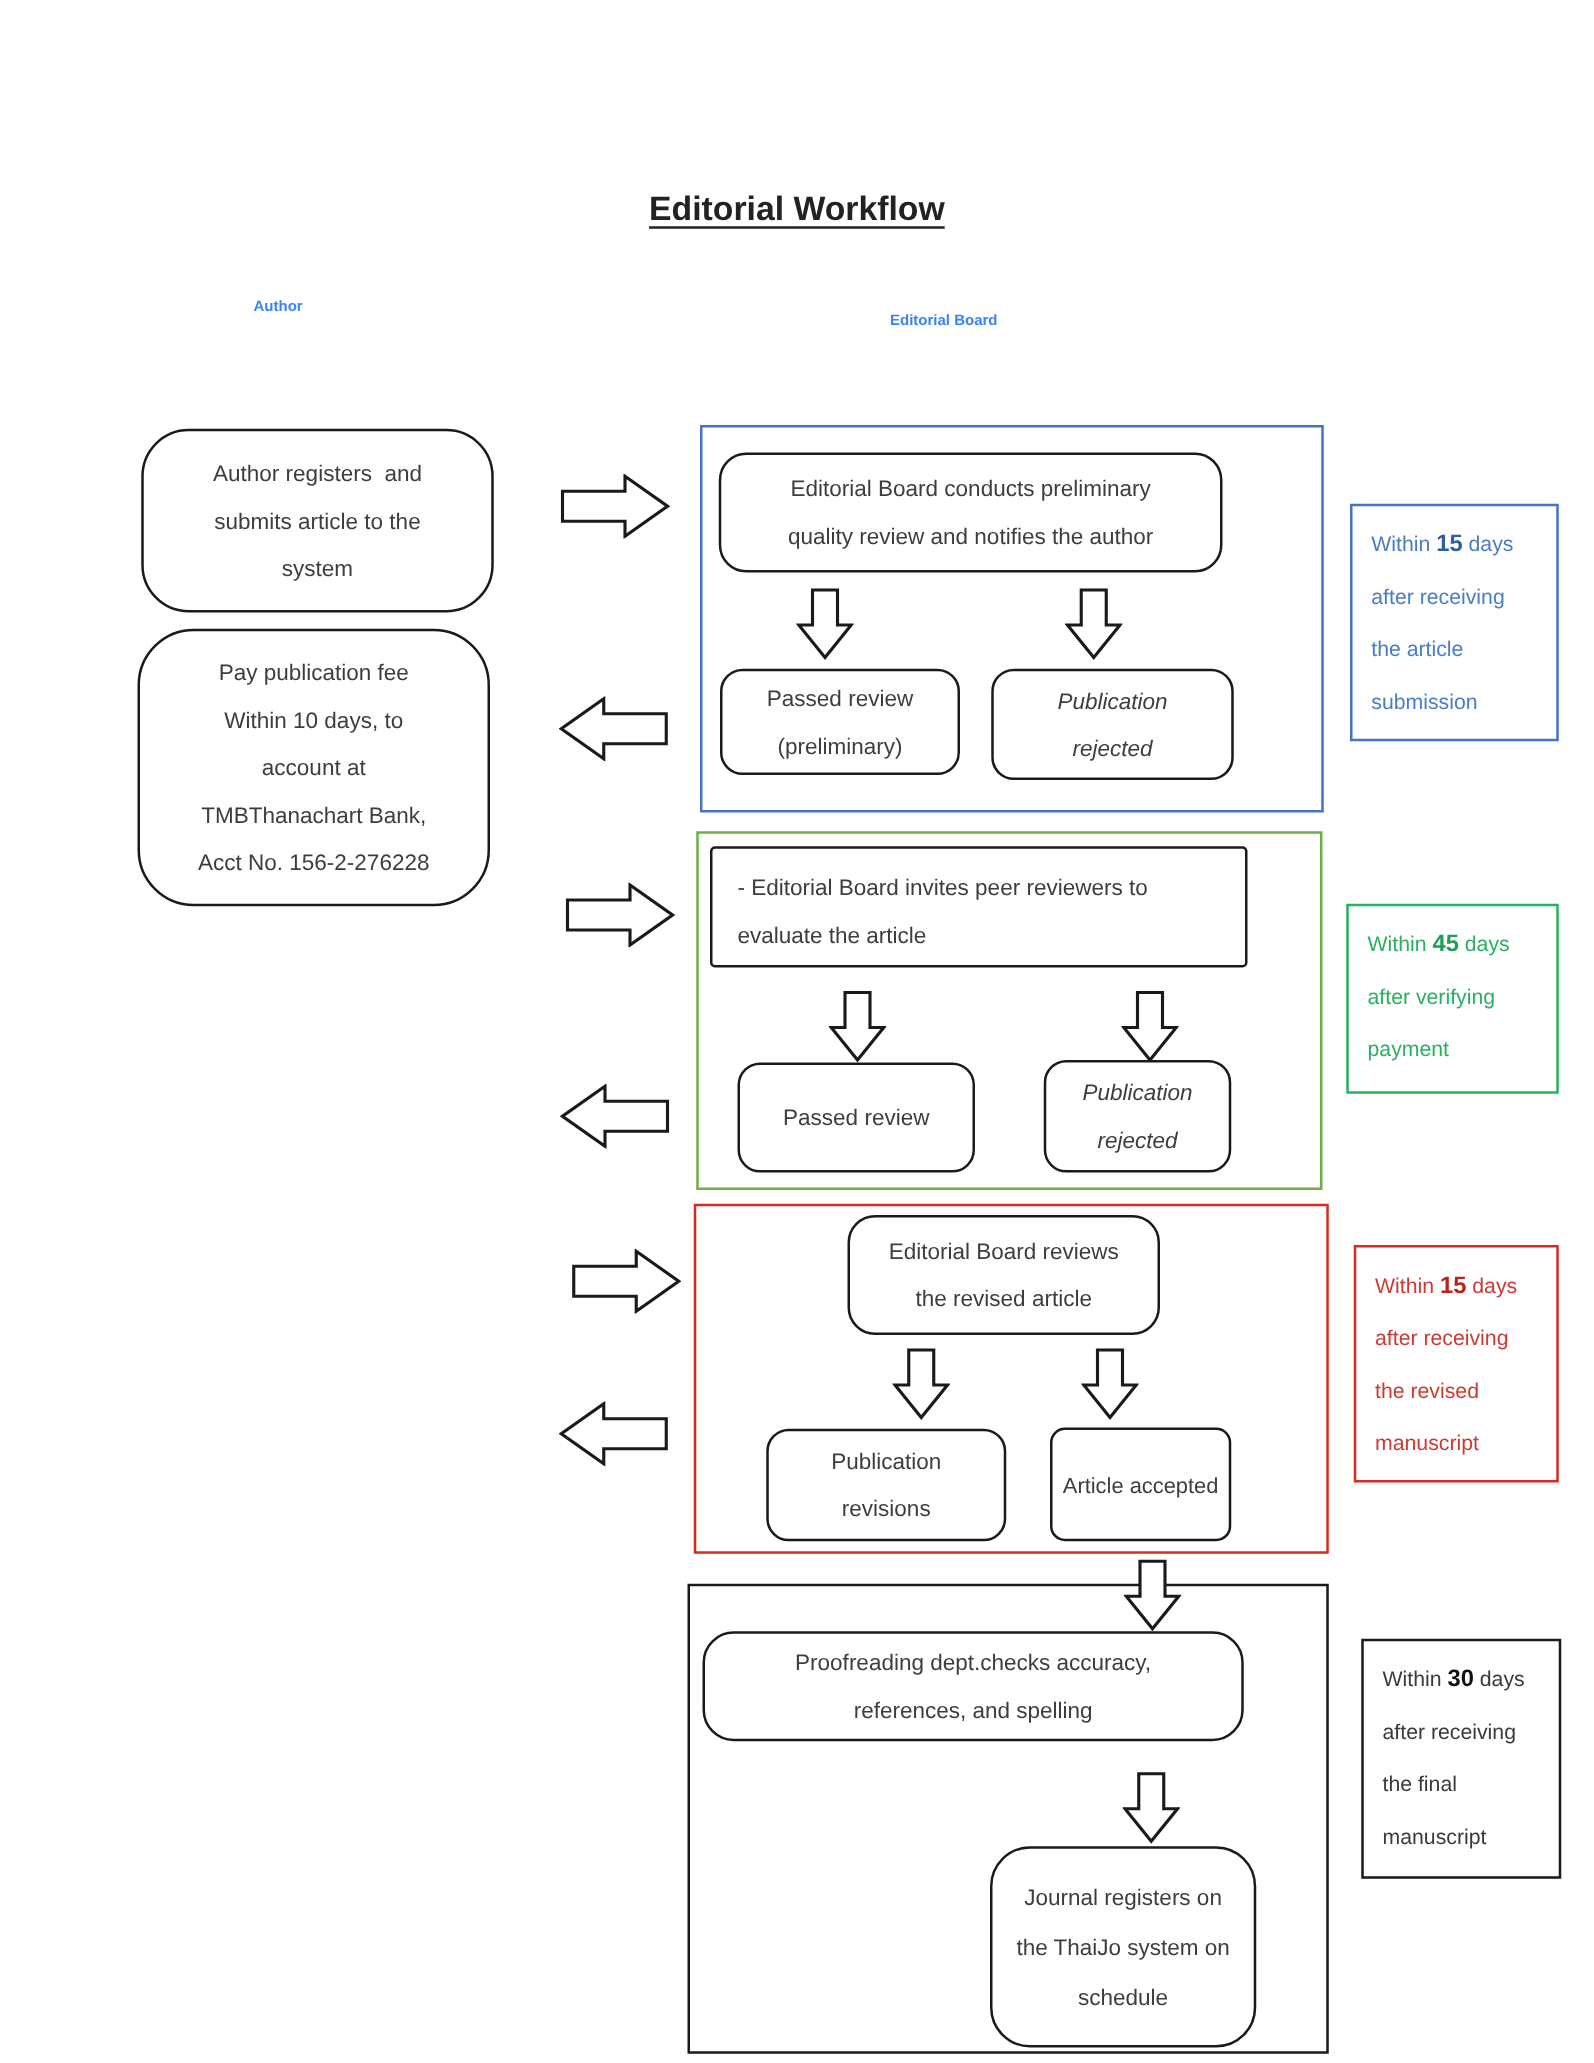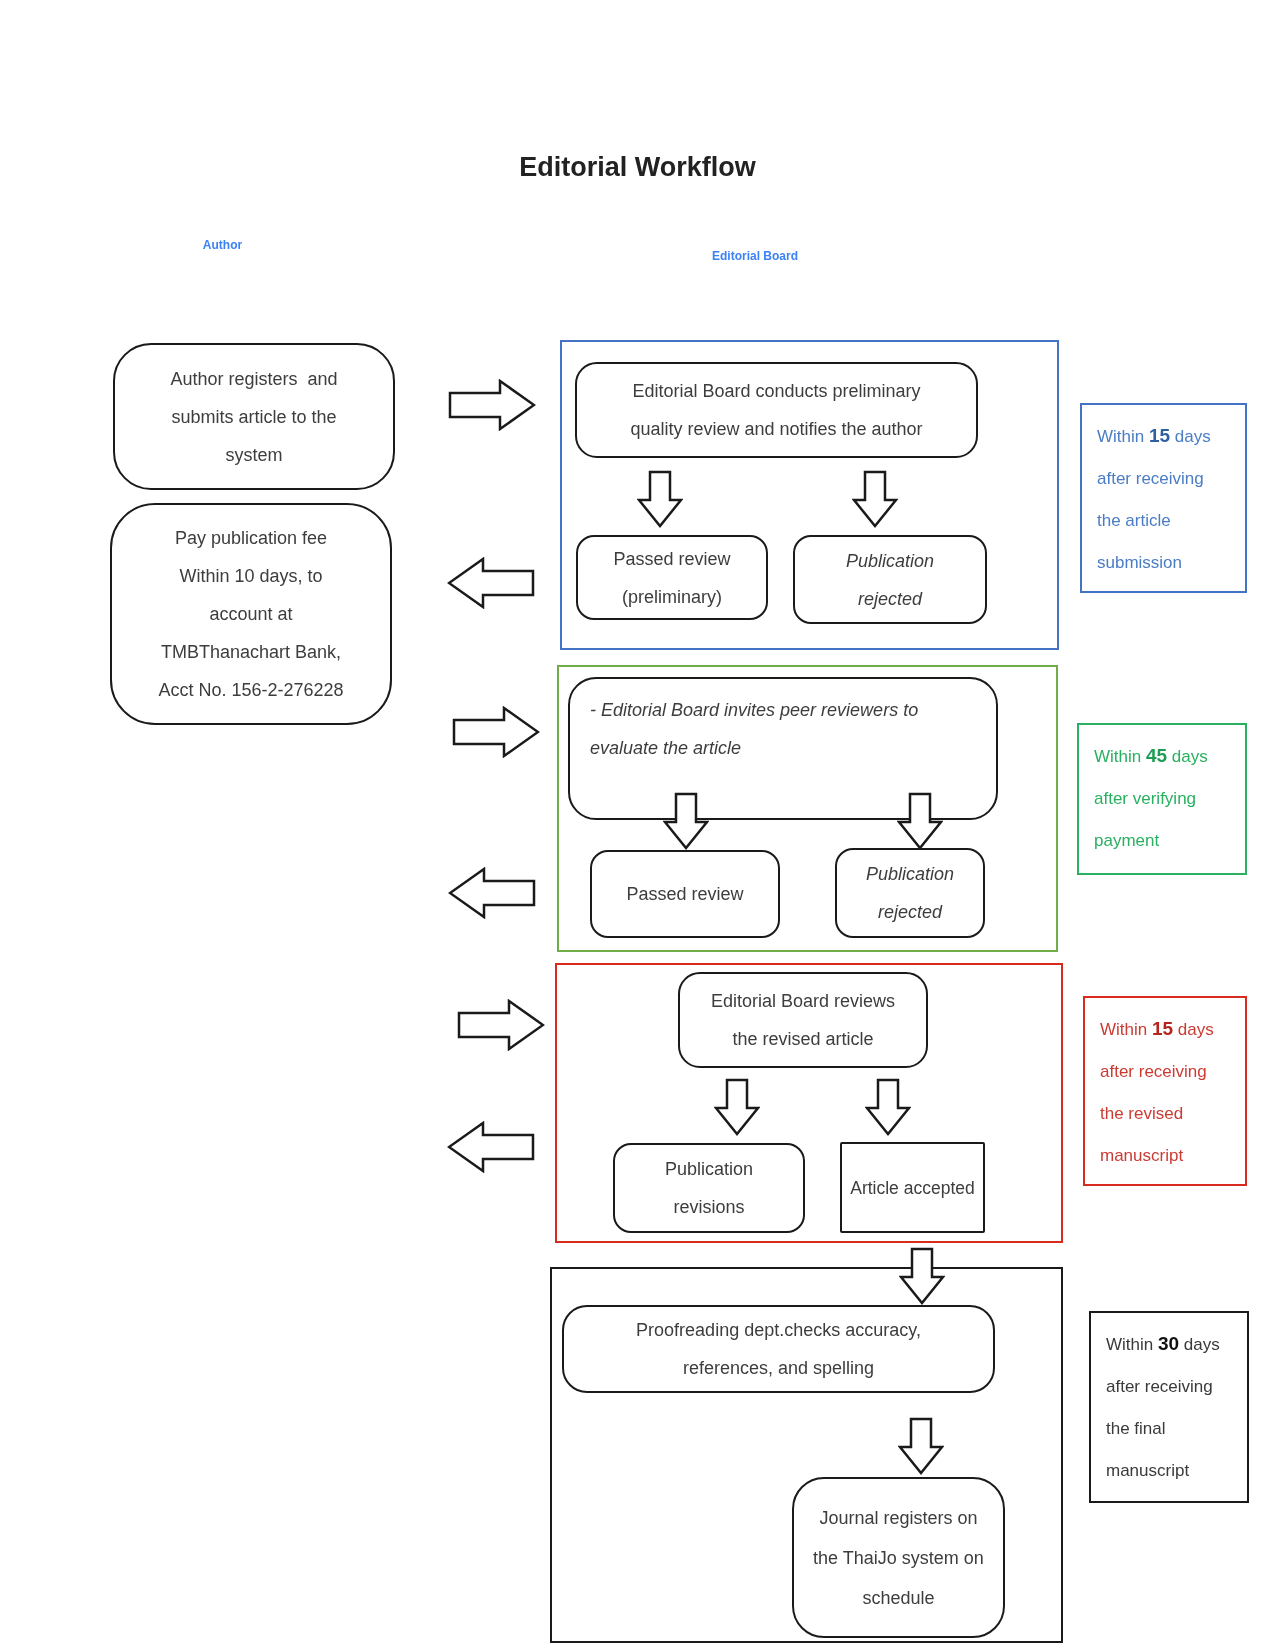--- a/index.html
+++ b/index.html
@@ -1,20 +1,20 @@
 <!DOCTYPE html>
 <html style="--blue: #4472c4; --blue-text: #4a7dc5; --blue-num: #2e5fa3; --green-frame: #70ad47; --green-text: #29b060; --green-num: #1d9e54; --red-frame: #d62b1e; --red-text: #cc3b33; --red-num: #b5251c; --black-frame: #1a1a1a; --black-text: #3a3a3a; --black-num: #111111; --box-border: #1a1a1a; --flow-text: #3d3d3d;"><head>
 <meta charset="utf-8">
 <style>
   html,body{margin:0;padding:0;background:#fff;}
   .canvas{position:relative;width:1275px;height:1650px;background:#ffffff;
           font-family:"Liberation Sans",sans-serif;color:var(--flow-text,#3d3d3d);overflow:hidden;}
   .abs{position:absolute;}
   .title{left:0;right:0;top:152px;text-align:center;font-size:27px;font-weight:bold;
-         text-underline-offset:5px;color:#222;}
+         text-decoration:underline;text-underline-offset:5px;color:#222;}
   .colhead{font-size:12px;font-weight:bold;text-align:center;color:#3b82f6;}
   .rbox{position:absolute;box-sizing:border-box;border:2.5px solid var(--box-border,#1a1a1a);
         border-radius:22px;background:#fff;display:flex;align-items:center;justify-content:center;
         text-align:center;font-size:18px;line-height:38px;}
   .rbox .txt{white-space:pre;display:block;}
   .r38{border-radius:38px;} .r45{border-radius:45px;} .r60{border-radius:60px;} .r32{border-radius:32px;}
   .italic{font-style:italic;}
   .topleft{align-items:flex-start;justify-content:flex-start;text-align:left;
            padding:12px 10px 0 20px;}
   .frame{position:absolute;box-sizing:border-box;border:2.5px solid #1a1a1a;background:transparent;}
@@ -70,41 +70,41 @@
   </div>
   <div class="rbox" style="left:576px;top:535px;width:192px;height:85px;border-radius:18px;">
     <span class="txt">Passed review
 (preliminary)</span>
   </div>
   <div class="rbox italic" style="left:793px;top:535px;width:194px;height:89px;border-radius:18px;">
     <span class="txt">Publication
 rejected</span>
   </div>
 
-  <div class="rbox topleft" style="left:568px;top:677px;width:430px;height:143px;border-radius:28px;font-style:italic;">
+  <div class="rbox topleft" style="left:568px;top:677px;width:430px;height:97px;border-radius:4px;">
     <span class="txt">- Editorial Board invites peer reviewers to
 evaluate the article</span>
   </div>
   <div class="rbox" style="left:590px;top:850px;width:190px;height:88px;border-radius:18px;">
     <span class="txt">Passed review</span>
   </div>
   <div class="rbox italic" style="left:835px;top:848px;width:150px;height:90px;border-radius:18px;">
     <span class="txt">Publication
 rejected</span>
   </div>
 
   <div class="rbox" style="left:678px;top:972px;width:250px;height:96px;">
     <span class="txt">Editorial Board reviews
 the revised article</span>
   </div>
   <div class="rbox" style="left:613px;top:1143px;width:192px;height:90px;border-radius:18px;">
     <span class="txt">Publication
 revisions</span>
   </div>
-  <div class="rbox" style="left:840px;top:1142px;width:145px;height:91px;border-radius:2px;font-size:17.5px;">
+  <div class="rbox" style="left:840px;top:1142px;width:145px;height:91px;border-radius:12px;font-size:17.5px;">
     <span class="txt">Article accepted</span>
   </div>
 
   <div class="rbox" style="left:562px;top:1305px;width:433px;height:88px;border-radius:25px;">
     <span class="txt">Proofreading dept.checks accuracy,
 references, and spelling</span>
   </div>
   <div class="rbox r32" style="left:792px;top:1477px;width:213px;height:161px;line-height:40px;">
     <span class="txt">Journal registers on
 the ThaiJo system on

